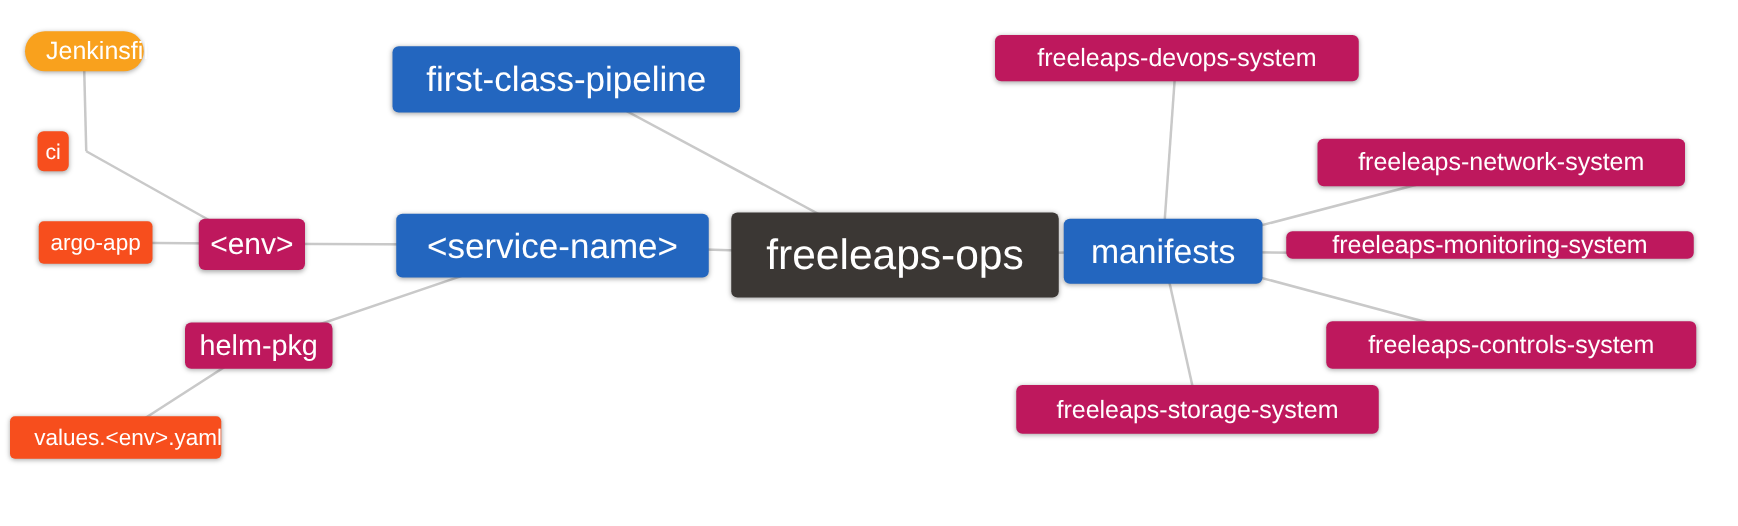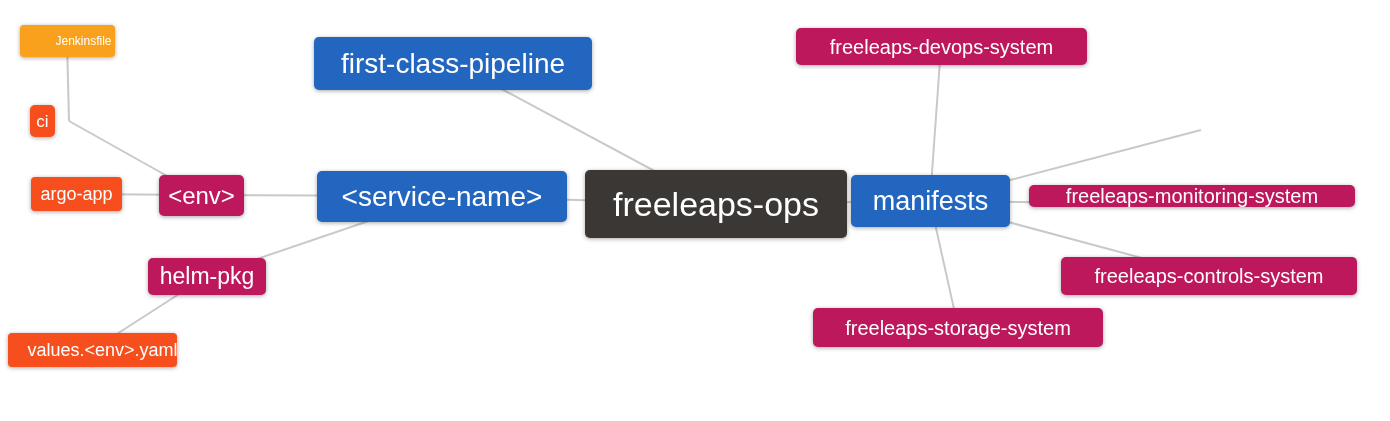--- a/index.html
+++ b/index.html
@@ -39,21 +39,21 @@
     box-shadow: 0 1px 4px rgba(0,0,0,0.35);
     cursor: default;
     line-height: 1;
   }
   .c-blue   { background: #2366bf; }
   .c-green  { background: #be185d; }
   .c-red    { background: #f74e1d; }
   .c-orange { background: #f9a11d; }
   .c-dark   { background: #3b3734; }
 
-  #n-jenkinsfile { left: 20px;   top: 25px;  width: 95px;  height: 32px; font-size: 12px; border-radius: 4px; padding-left: 32px; }
+  #n-jenkinsfile { left: 20px;   top: 25px;  width: 95px;  height: 32px; font-size: 20px; border-radius: 16px; padding-left: 32px; }
   #n-ci          { left: 30px;   top: 105px; width: 25px;  height: 32px; font-size: 17px; }
   #n-argo-app    { left: 31px;   top: 177px; width: 91px;  height: 34px; font-size: 18px; border-radius: 4px; }
   #n-env         { left: 159px;  top: 175px; width: 85px;  height: 41px; font-size: 24px; }
   #n-helm-pkg    { left: 148px;  top: 258px; width: 118px; height: 37px; font-size: 23px; }
   #n-values-yaml { left: 8px;    top: 333px; width: 169px; height: 34px; font-size: 18px; border-radius: 4px; padding-left: 20px; }
   #n-fcp         { left: 314px;  top: 37px;  width: 278px; height: 53px; font-size: 28px; }
   #n-service     { left: 317px;  top: 171px; width: 250px; height: 51px; font-size: 28px; }
   #n-ops         { left: 585px;  top: 170px; width: 262px; height: 68px; font-size: 34px; }
   #n-manifests   { left: 851px;  top: 175px; width: 159px; height: 52px; font-size: 27px; }
   #n-devops      { left: 796px;  top: 28px;  width: 291px; height: 37px; font-size: 20px; }
@@ -99,20 +99,21 @@
   <div class="node c-blue" id="n-fcp">first-class-pipeline</div>
 
   <div class="node c-blue" id="n-service">&lt;service-name&gt;</div>
 
   <div class="node c-dark" id="n-ops">freeleaps-ops</div>
 
   <div class="node c-blue" id="n-manifests">manifests</div>
 
   <div class="node c-green" id="n-devops">freeleaps-devops-system</div>
 
+  <div class="node c-green" id="n-network">freeleaps-network-system</div>
 
   <div class="node c-green" id="n-monitoring">freeleaps-monitoring-system</div>
 
   <div class="node c-green" id="n-controls">freeleaps-controls-system</div>
 
   <div class="node c-green" id="n-storage">freeleaps-storage-system</div>
 
 </div>
 
 </body></html>

